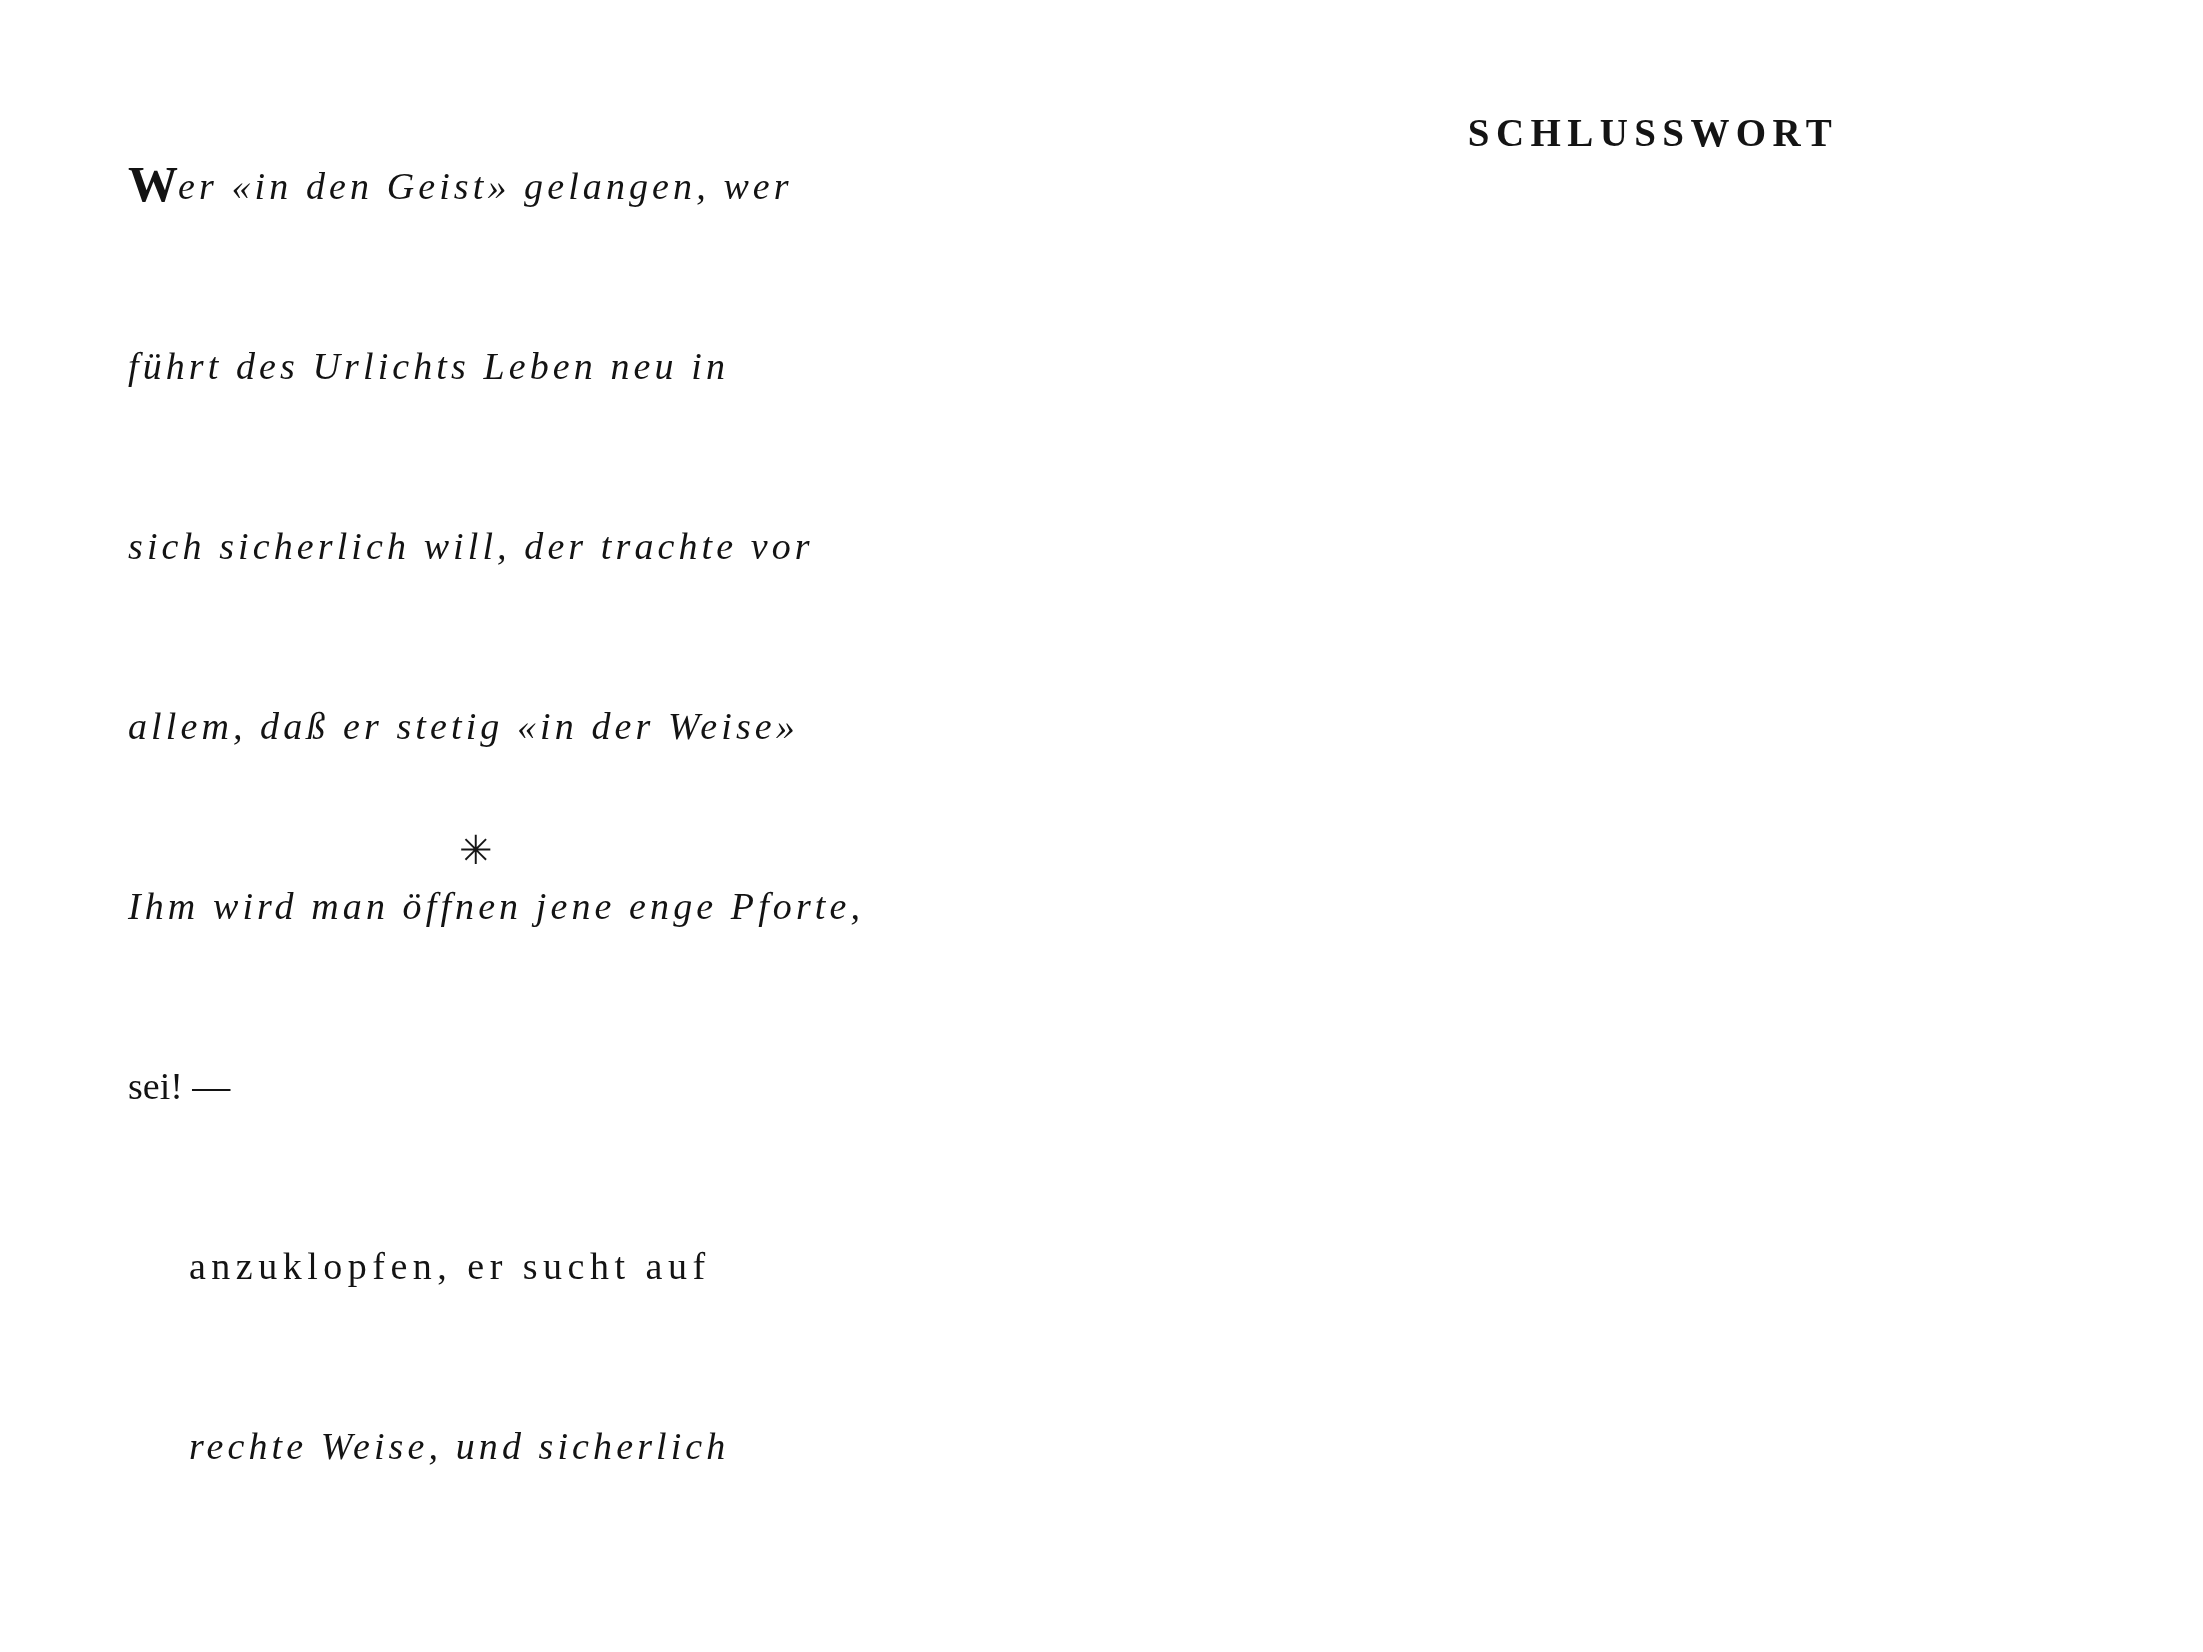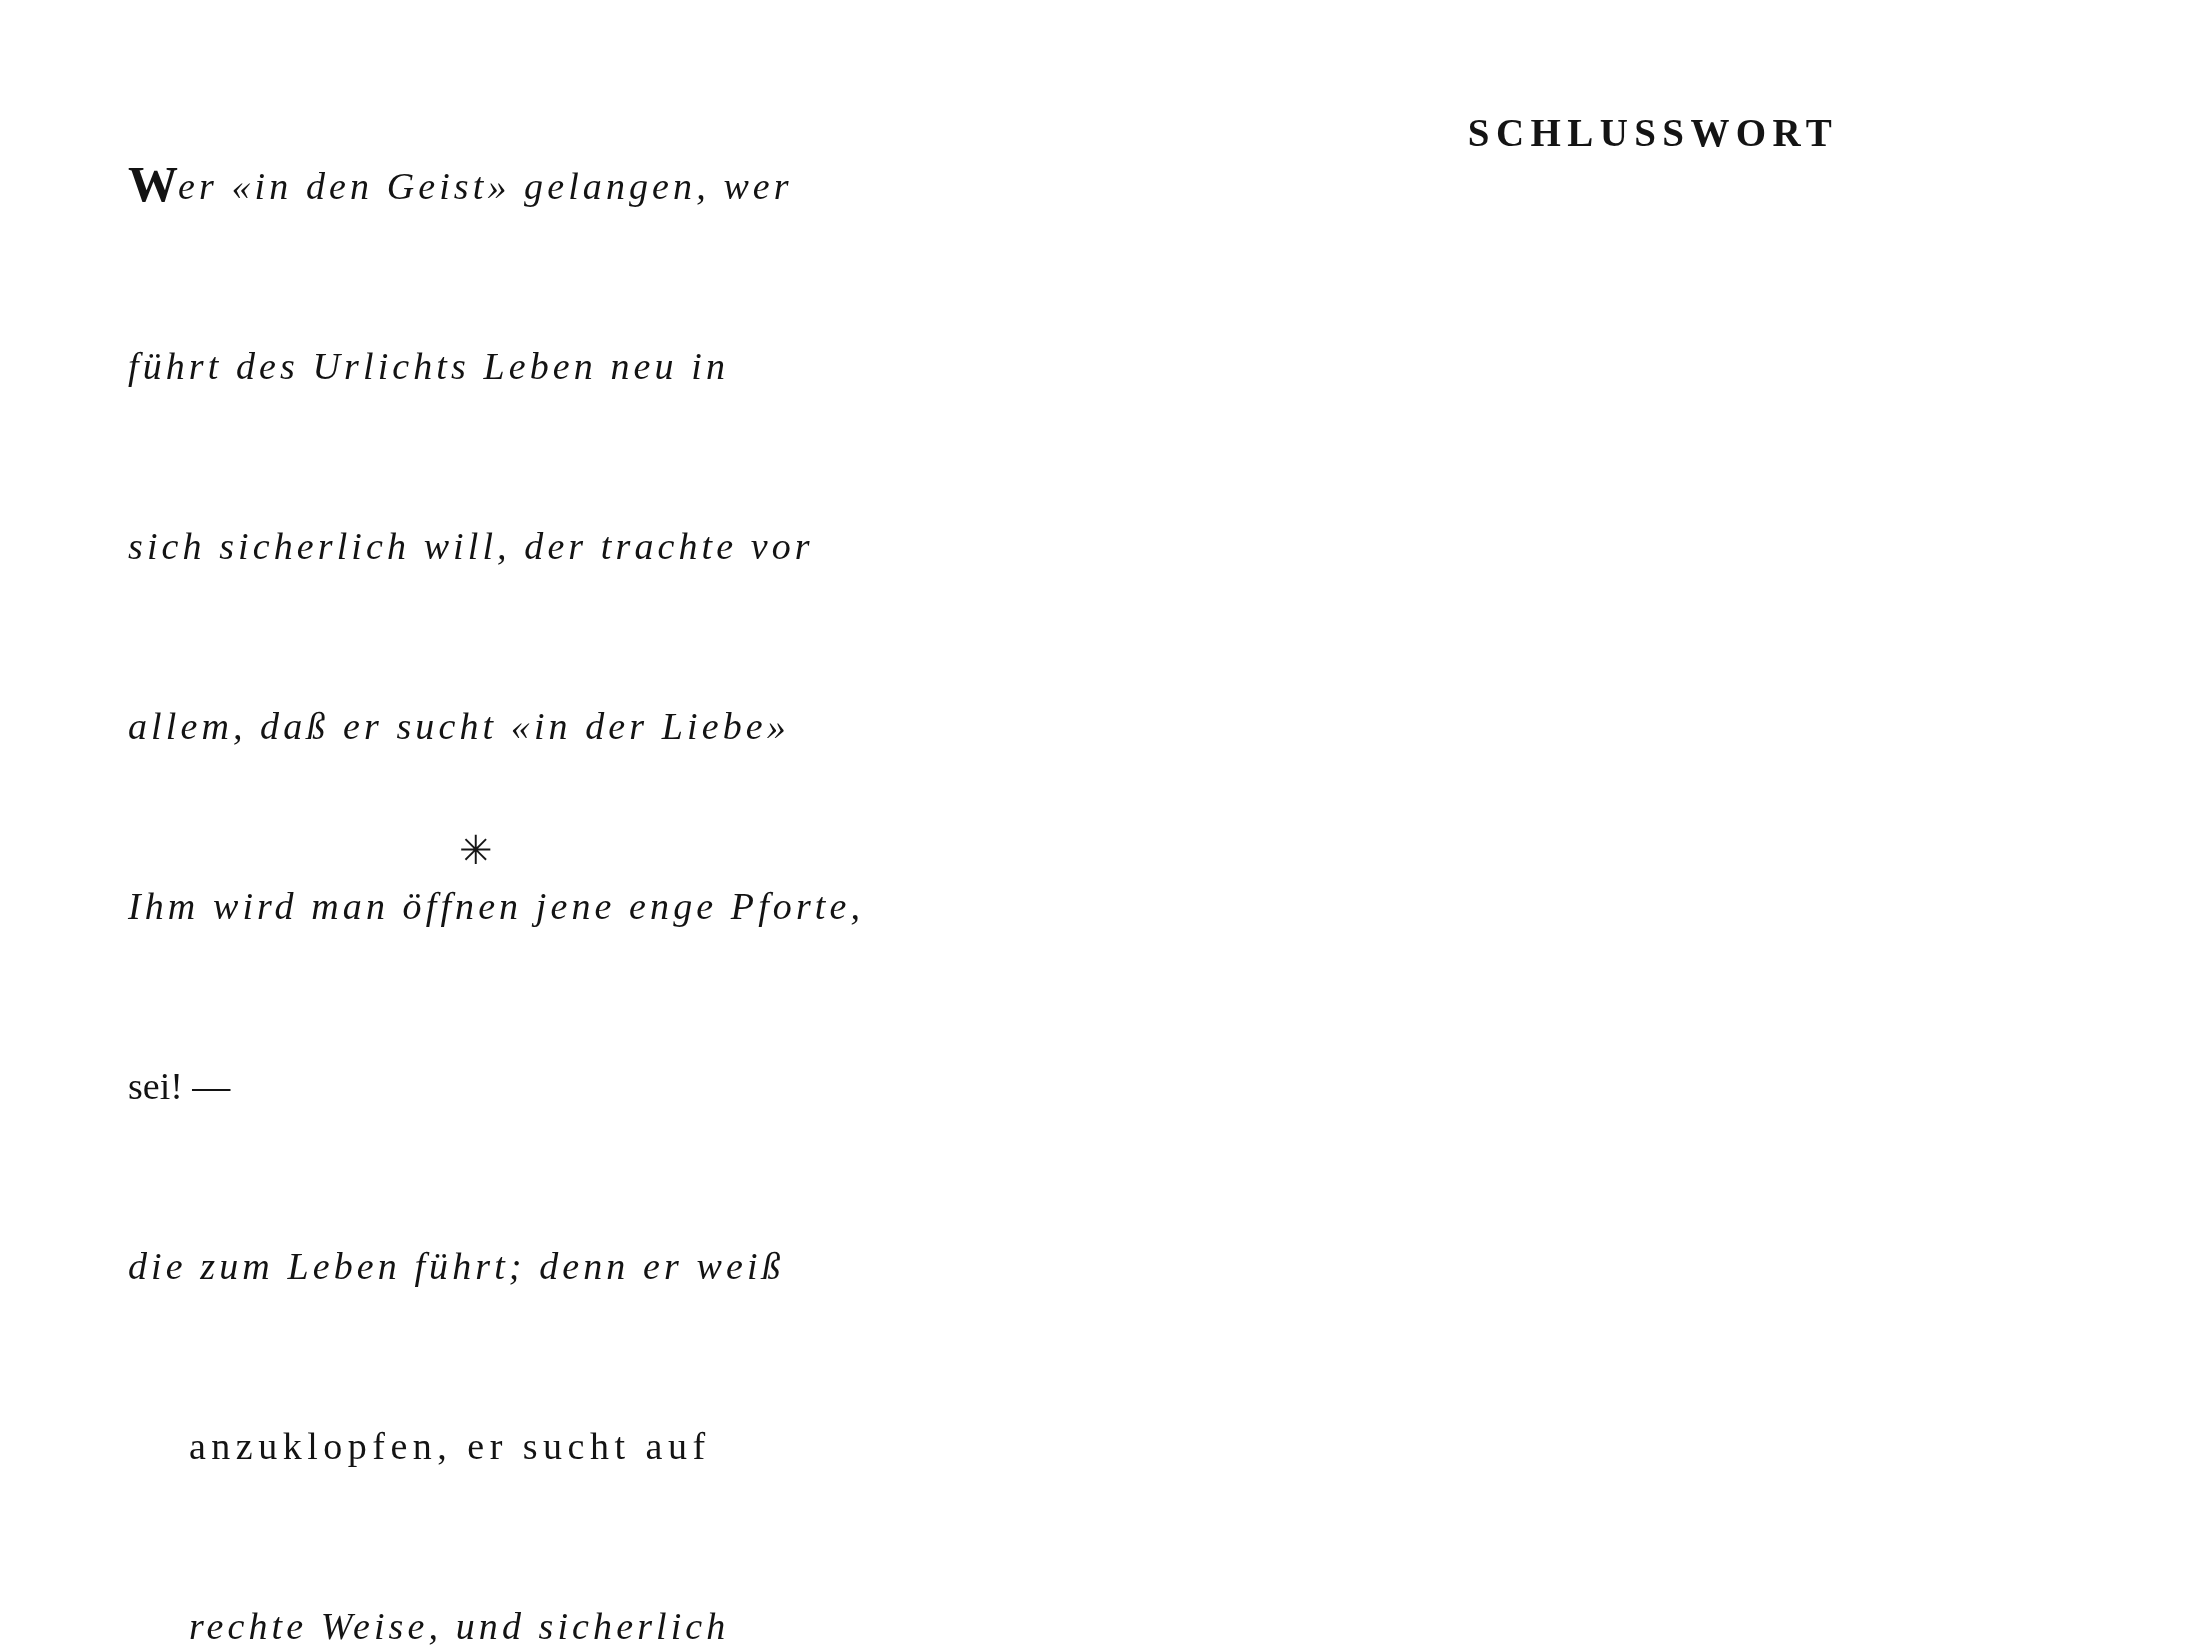--- a/index.html
+++ b/index.html
@@ -91,34 +91,31 @@
 
   <div class="line">
     <span class="sp">führt des Urlichts Leben neu in</span>
   </div>
 
   <div class="line">
     <span class="sp">sich sicherlich will, der trachte vor</span>
   </div>
 
   <div class="line">
-    <span class="sp">allem, daß er sucht «in der Liebe»</span>
+    <span class="sp">allem, daß er stetig «in der Weise»</span>
   </div>
 
   <div class="line">
     <span class="sp">Ihm wird man öffnen jene enge Pforte,</span>
   </div>
 
   <div class="line">
     <span>sei! —</span>
   </div>
 
-  <div class="line">
-    <span class="sp">die zum Leben führt; denn er weiß</span>
-  </div>
 
   <div class="line ind-1">
     <span class="sp-wide">anzuklopfen, er sucht auf</span>
   </div>
 
   <div class="line ind-2">
     <span class="sp">rechte Weise, und sicherlich</span>
   </div>
 
 </div>

